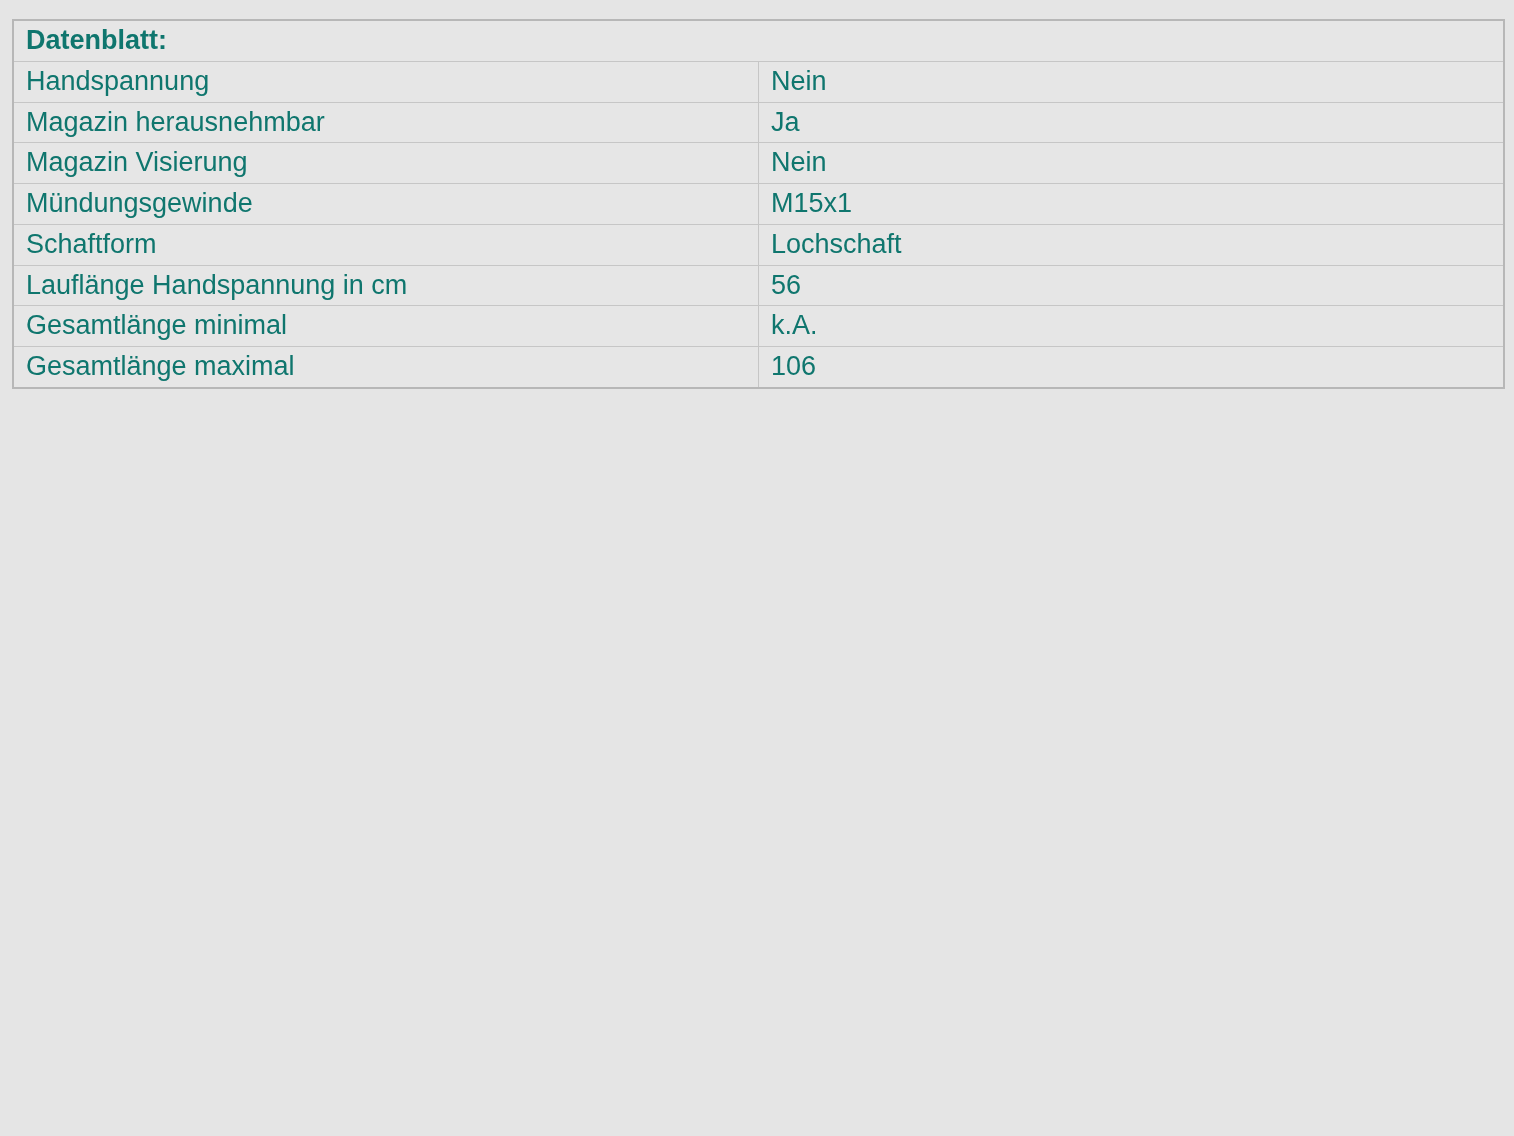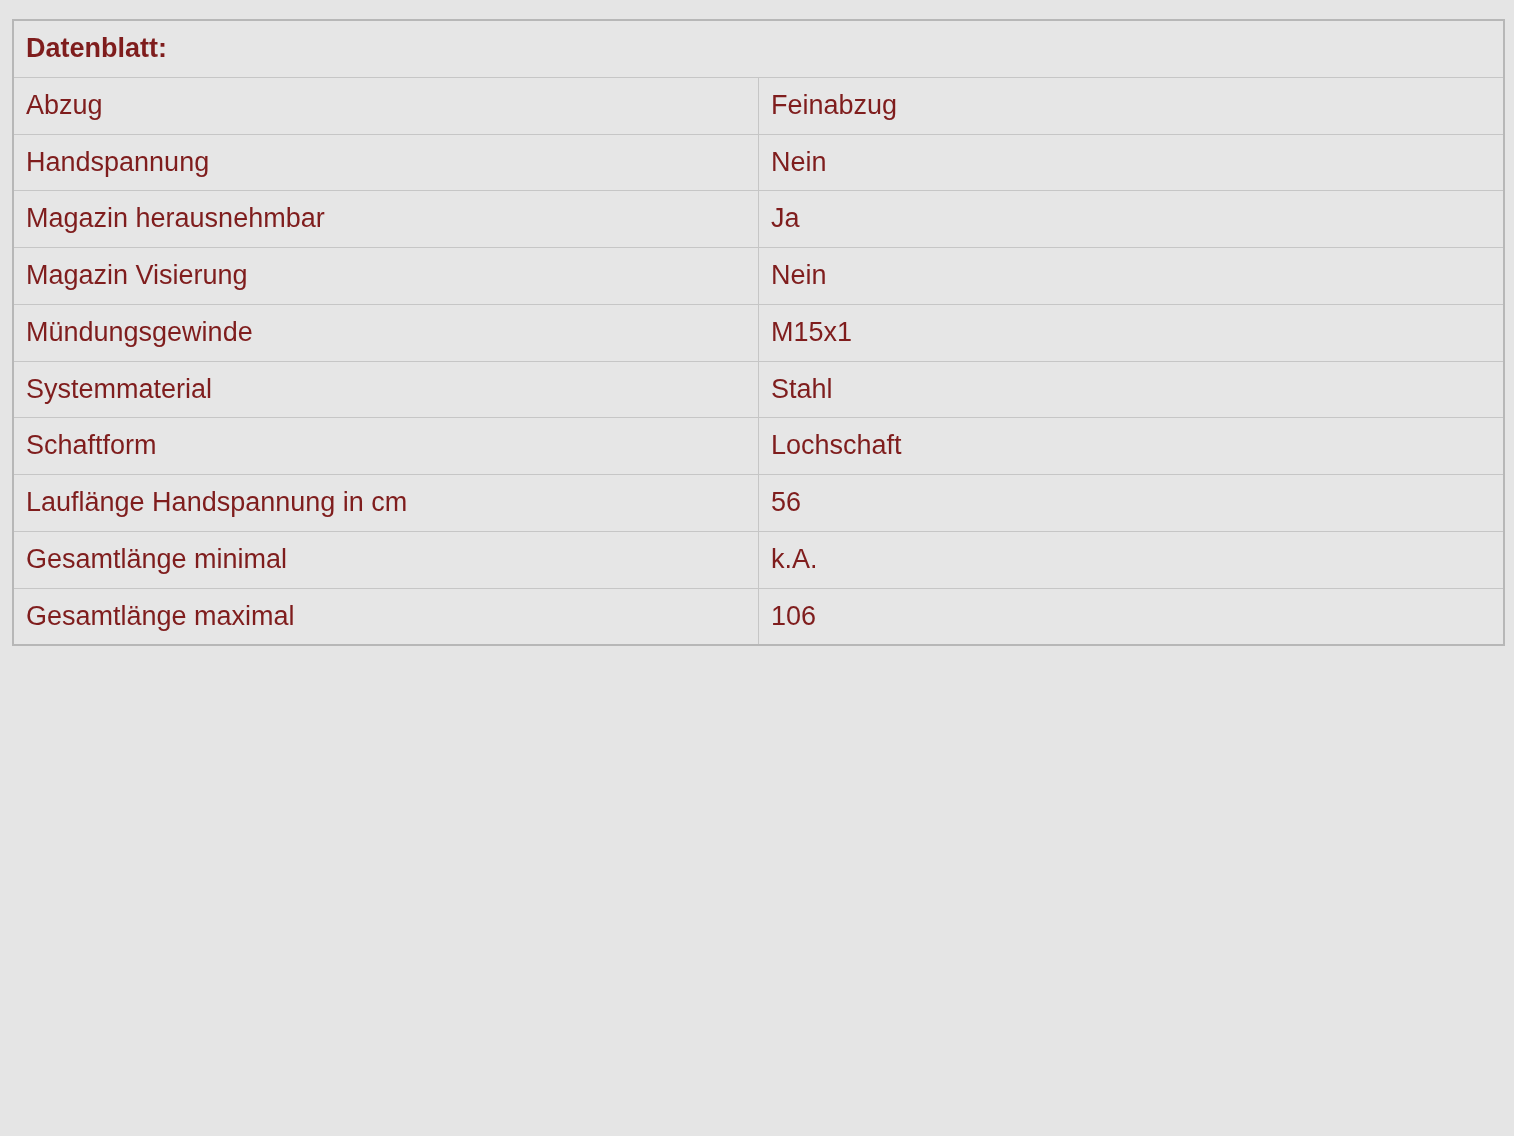--- a/index.html
+++ b/index.html
@@ -17,24 +17,24 @@
   table.datasheet {
     width: 100%;
     border-collapse: collapse;
     border: 2px solid #b7b7b7;
     background: #e6e6e6;
     table-layout: fixed;
   }
   table.datasheet th,
   table.datasheet td {
     border: 1px solid #c6c6c6;
-    padding: 11px 12px;
+    padding: 3px 12px;
     font-size: 27px;
     line-height: 1.25;
-    color: #7f1d1d;
+    color: #0f766e;
     text-align: left;
     vertical-align: middle;
     overflow: hidden;
     white-space: nowrap;
   }
   table.datasheet th.title-cell {
     font-weight: 700;
   }
   table.datasheet td.label-cell {
     width: 49.6%;
@@ -47,24 +47,20 @@
 <body>
 
 <div class="page">
   <table class="datasheet">
     <thead>
       <tr>
         <th class="title-cell" colspan="2">Datenblatt:</th>
       </tr>
     </thead>
     <tbody id="rows-body">
-  <tr>
-    <td class="label-cell">Abzug</td>
-    <td class="value-cell">Feinabzug</td>
-  </tr>
 
   <tr>
     <td class="label-cell">Handspannung</td>
     <td class="value-cell">Nein</td>
   </tr>
 
   <tr>
     <td class="label-cell">Magazin herausnehmbar</td>
     <td class="value-cell">Ja</td>
   </tr>
@@ -74,24 +70,20 @@
     <td class="value-cell">Nein</td>
   </tr>
 
   <tr>
     <td class="label-cell">Mündungsgewinde</td>
     <td class="value-cell">M15x1</td>
   </tr>
 
 
 
-  <tr>
-    <td class="label-cell">Systemmaterial</td>
-    <td class="value-cell">Stahl</td>
-  </tr>
 
   <tr>
     <td class="label-cell">Schaftform</td>
     <td class="value-cell">Lochschaft</td>
   </tr>
 
 
   <tr>
     <td class="label-cell">Lauflänge Handspannung in cm</td>
     <td class="value-cell">56</td>

